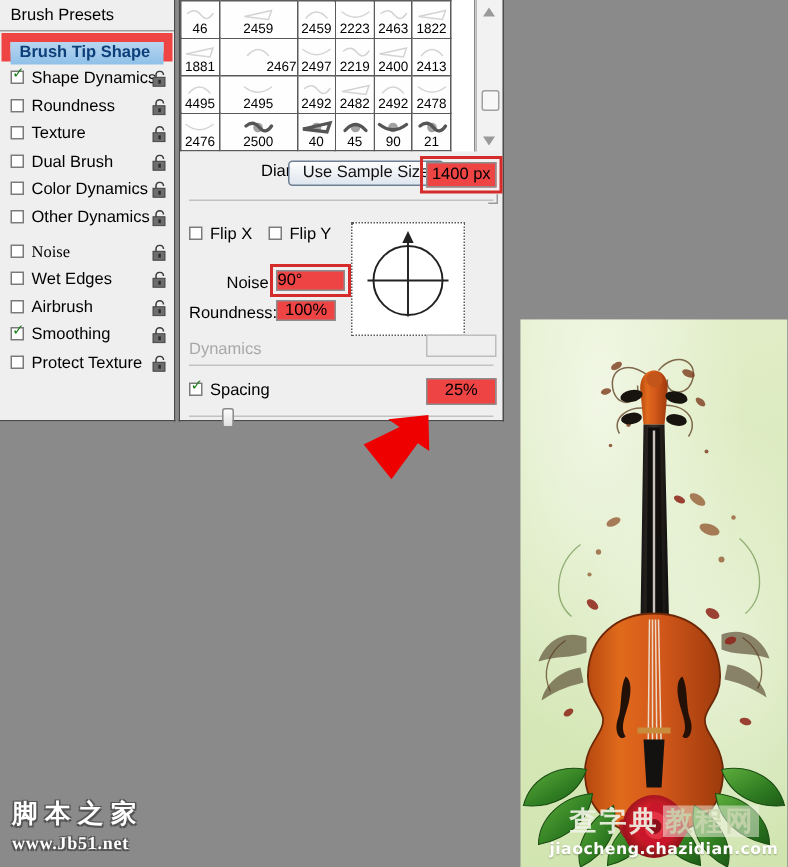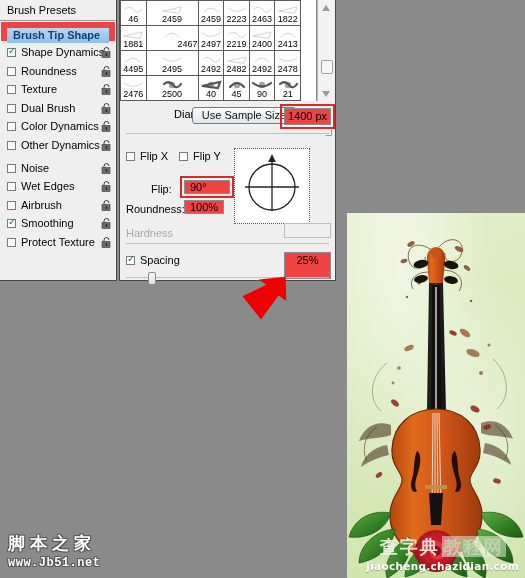--- a/index.html
+++ b/index.html
@@ -26,21 +26,21 @@
   #left-panel .sel{
     height:15px; line-height:15px; padding-left:6px;
     background:linear-gradient(#b9d6f0,#8fc0e8);
     color:#0d3f7a; font-weight:bold; font-size:11px;
   }
   #left-panel .rows{ padding-top:2px; }
   .opt-row{
     position:relative; height:18.6px; line-height:18.6px;
     padding-left:7px; white-space:nowrap;
   }
-  .opt-row.sep{ margin-top:4px; }
+  .opt-row.sep{ margin-top:4px;font-family:Liberation Serif, serif; }
   .cbx{
     display:inline-block; width:9px; height:9px; vertical-align:-1px;
     border:1px solid #7a7a7a; background:#fff; margin-right:5px; position:relative;
   }
   .cbx.on:after{
     content:"\2713"; position:absolute; left:0px; top:-4px;
     font-size:10px; color:#1e7d1e; line-height:12px;
   }
   .lock{
     position:absolute; right:4px; top:4px; width:11px; height:11px;
@@ -144,21 +144,21 @@
   
   #wm-left{ position:absolute; left:8px; bottom:8px; }
   #wm-left .cn{
     font-size:17px; font-weight:bold; color:#fff; letter-spacing:5px;
     text-shadow:1px 1px 0 #555,-1px -1px 0 #555,1px -1px 0 #555,-1px 1px 0 #555;
     font-family:"DejaVu Sans", sans-serif;
   }
   #wm-left .en{
     font-size:12px; font-weight:bold; color:#fff; letter-spacing:.5px;
     text-shadow:1px 1px 0 #555,-1px -1px 0 #555,1px -1px 0 #555,-1px 1px 0 #555;
-    font-family:Liberation Mono, monospace; margin-top:1px;
+    font-family:Liberation Serif, serif; margin-top:1px;
   }
   #wm-right{ position:absolute; right:6px; bottom:6px; text-align:center; }
   #wm-right .cn{
     font-size:18px; font-weight:bold; color:#f0f3e6; letter-spacing:2px;
     font-family:"DejaVu Sans", sans-serif; opacity:.92;
   }
   #wm-right .cn span.bx{
     background:rgba(240,243,230,.55); color:#cdd9b4; padding:0 2px; margin-left:2px;
   }
   #wm-right .en{
@@ -346,44 +346,44 @@
     <path d="M6.5 0.5 L6.5 6.5 L0.5 6.5" fill="none" stroke="#9a9a9a" stroke-width="1"></path>
   </svg>
 
   <div style="position:absolute; left:6px; top:150px;">
     <span class="cbx"></span><span>Flip X</span>
   </div>
   <div style="position:absolute; left:59px; top:150px;">
     <span class="cbx"></span><span>Flip Y</span>
   </div>
 
-  <div class="lbl" style="left:31px; top:183px;">Flip:</div>
+  <div class="lbl" style="left:31px; top:183px;">Noise:</div>
   <div class="redbox" style="left:60px; top:176px; width:54px; height:22px;"></div>
-  <div class="fld" style="left:64px; top:180px; width:46px; height:14px; line-height:13px; text-align:left; padding-left:5px;">90°</div>
+  <div class="fld" style="left:64px; top:180px; width:46px; height:14px; line-height:13px; text-align:left; ">90°</div>
 
   <div class="lbl" style="left:6px; top:203px;">Roundness:</div>
   <div class="fld" style="left:64px; top:200px; width:40px; height:14px; line-height:13px; text-align:left; padding-left:5px;">100%</div>
 
   <div id="preview">
     <svg viewBox="0 0 74 74" width="74" height="74">
       <circle cx="37" cy="38" r="23" fill="none" stroke="#222" stroke-width="1.3"></circle>
       <line x1="10" y1="38" x2="64" y2="38" stroke="#222" stroke-width="1.3"></line>
       <line x1="37" y1="62" x2="37" y2="9" stroke="#222" stroke-width="1.3"></line>
       <path d="M37 5 L33.2 13 L40.8 13 Z" fill="#222"></path>
     </svg>
   </div>
 
-  <div class="lbl dim" style="left:6px; top:227px;">Hardness</div>
+  <div class="lbl dim" style="left:6px; top:227px;">Dynamics</div>
   <div class="fld" style="left:164px; top:223px; width:47px; height:15px; line-height:14px; border-color:#bdbdbd; background:#efefef;"></div>
   <div id="hard-line"></div>
 
   <div style="position:absolute; left:6px; top:254px;">
     <span class="cbx on"></span><span>Spacing</span>
   </div>
-  <div class="fld" style="left:164px; top:252px; width:47px; height:27px; line-height:14px;">25%</div>
+  <div class="fld" style="left:164px; top:252px; width:47px; height:18px; line-height:14px;">25%</div>
   <div id="spacing-line"></div>
   <div class="slider-knob" style="left:28px; top:272px;"></div>
 </div>
 
 <svg id="arrow" viewBox="0 0 72 48">
   <path d="M5,17 L30,8 L23,2 L50,2 L48,26 L41,20 L21,42 Z" fill="#ee0000" transform="rotate(-6 36 24)"></path>
 </svg>
 
 <div id="art">
   <div class="crease"></div>

